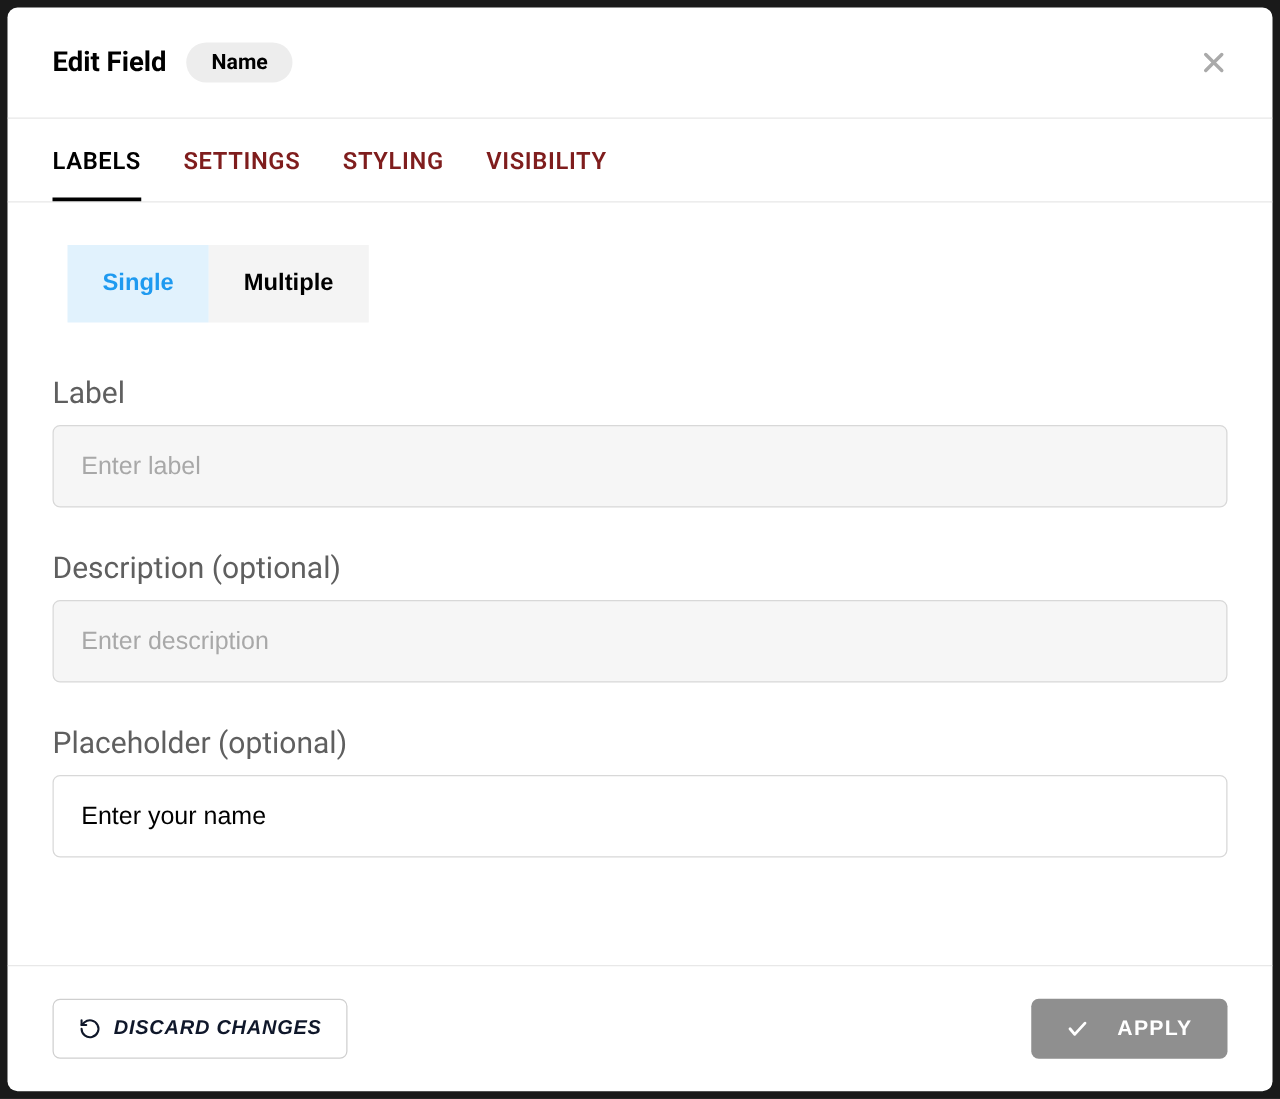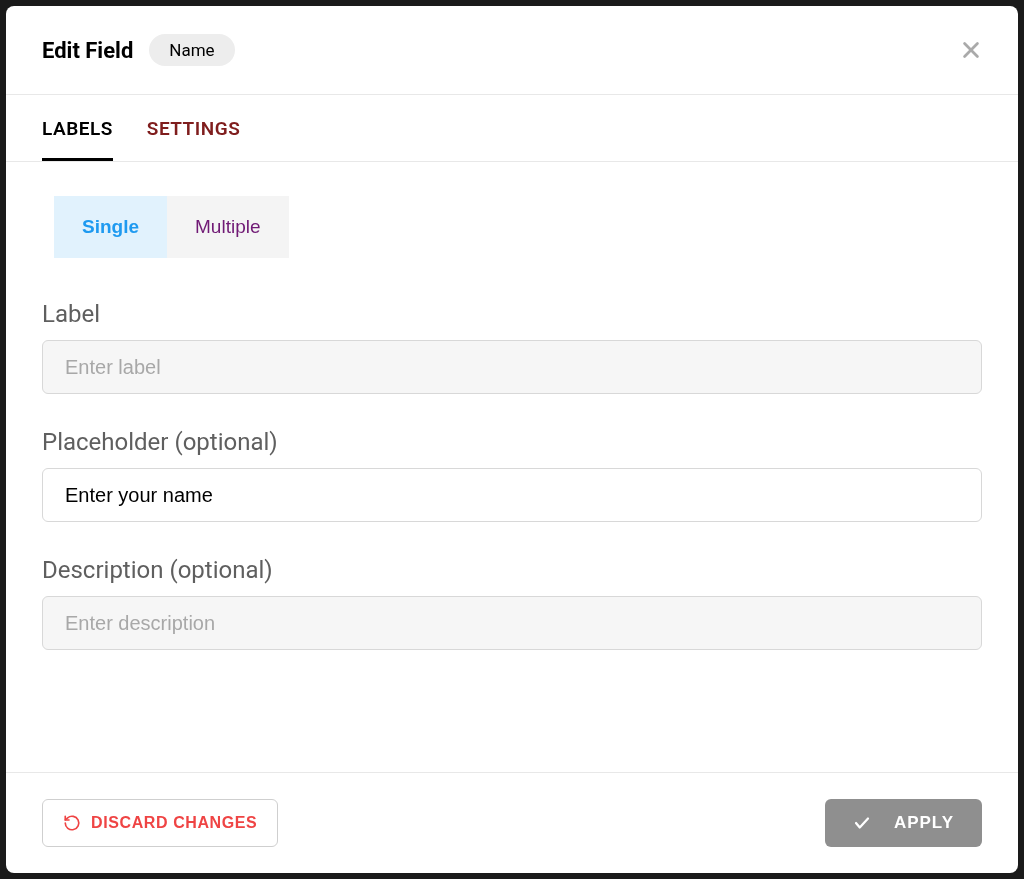--- a/index.html
+++ b/index.html
@@ -36,21 +36,21 @@
       font-size: 22px;
       font-weight: 700;
       color: #000;
       margin-right: 16px;
     }
     .field-chip {
       background: #ededed;
       border-radius: 20px;
       padding: 6px 20px;
       font-size: 17px;
-      font-weight: 400;
+      font-weight: 700;
       color: #000;
     }
     .close-btn {
       margin-left: auto;
       cursor: pointer;
       color: #aaa;
       display: flex;
       align-items: center;
       justify-content: center;
     }
@@ -85,42 +85,42 @@
       overflow-y: auto;
     }
     .toggle-group {
       display: inline-flex;
       margin-bottom: 42px;
       margin-left: 12px;
     }
     .toggle-btn {
       padding: 20px 28px;
       font-size: 19px;
-      font-weight: 400;
+      font-weight: 700;
       cursor: pointer;
       border: none;
       background: #f4f4f4;
-      color: #701a75;
+      color: #000000;
     }
     .toggle-btn.active {
       background: #e1f2fd;
       color: #1e9af0;
       font-weight: 600;
     }
     .field-group {
       margin-bottom: 34px;
     }
     .field-label {
       font-size: 24px;
       color: #5f5f5f;
       margin-bottom: 12px;
     }
     .text-input {
       width: 100%;
-      height: 54px;
+      height: 66px;
       padding: 0 22px;
       font-size: 20px;
       border: 1px solid #d8d8d8;
       border-radius: 6px;
       outline: none;
       color: #000;
     }
     .text-input.disabled-look {
       background: #f6f6f6;
     }
@@ -134,25 +134,26 @@
       border-top: 1px solid #e8e8e8;
     }
     .discard-btn {
       display: inline-flex;
       align-items: flex-end;
       gap: 10px;
       padding: 14px 20px;
       font-size: 16px;
       font-weight: 600;
       letter-spacing: 0.6px;
-      color: #ef4444;
+      color: #0f172a;
       background: #fff;
       border: 1.5px solid #cfcfcf;
       border-radius: 6px;
       cursor: pointer;
+      font-style: italic;
     }
     .discard-btn svg {
       width: 18px;
       height: 18px;
     }
     .apply-btn {
       margin-left: auto;
       display: inline-flex;
       align-items: center;
       gap: 23px;
@@ -186,42 +187,44 @@
       <svg viewBox="0 0 24 24" fill="none" stroke="currentColor" stroke-width="3" stroke-linecap="round">
         <line x1="5" y1="5" x2="19" y2="19"></line>
         <line x1="19" y1="5" x2="5" y2="19"></line>
       </svg>
     </div>
   </div>
 
   <div class="tabs">
     <div class="tab active">LABELS</div>
     <div class="tab">SETTINGS</div>
+    <div class="tab">STYLING</div>
+    <div class="tab">VISIBILITY</div>
   </div>
 
   <div class="content">
 
     <div class="toggle-group">
       <button class="toggle-btn active">Single</button>
       <button class="toggle-btn">Multiple</button>
     </div>
 
     <div class="field-group">
       <div class="field-label">Label</div>
       <input type="text" class="text-input disabled-look" placeholder="Enter label" style="">
     </div>
 
     <div class="field-group">
+      <div class="field-label">Description (optional)</div>
+      <input type="text" class="text-input disabled-look" placeholder="Enter description" style="">
+    </div>
+
+    <div class="field-group">
       <div class="field-label">Placeholder (optional)</div>
       <input type="text" class="text-input cursor-input" value="Enter your name" style="">
-    </div>
-
-    <div class="field-group">
-      <div class="field-label">Description (optional)</div>
-      <input type="text" class="text-input disabled-look" placeholder="Enter description" style="">
     </div>
 
   </div>
 
   <div class="modal-footer">
     <button class="discard-btn">
       <svg viewBox="0 0 24 24" fill="none" stroke="currentColor" stroke-width="2.2" stroke-linecap="round" stroke-linejoin="round">
         <path d="M3 12a9 9 0 1 0 3.2-6.9L3 8"></path>
         <polyline points="3 3 3 8 8 8"></polyline>
       </svg>

